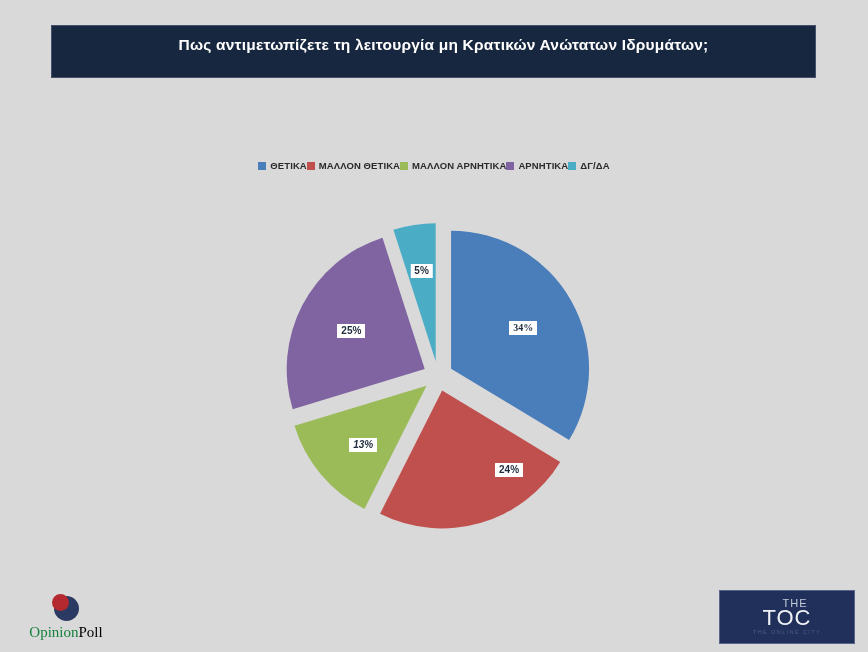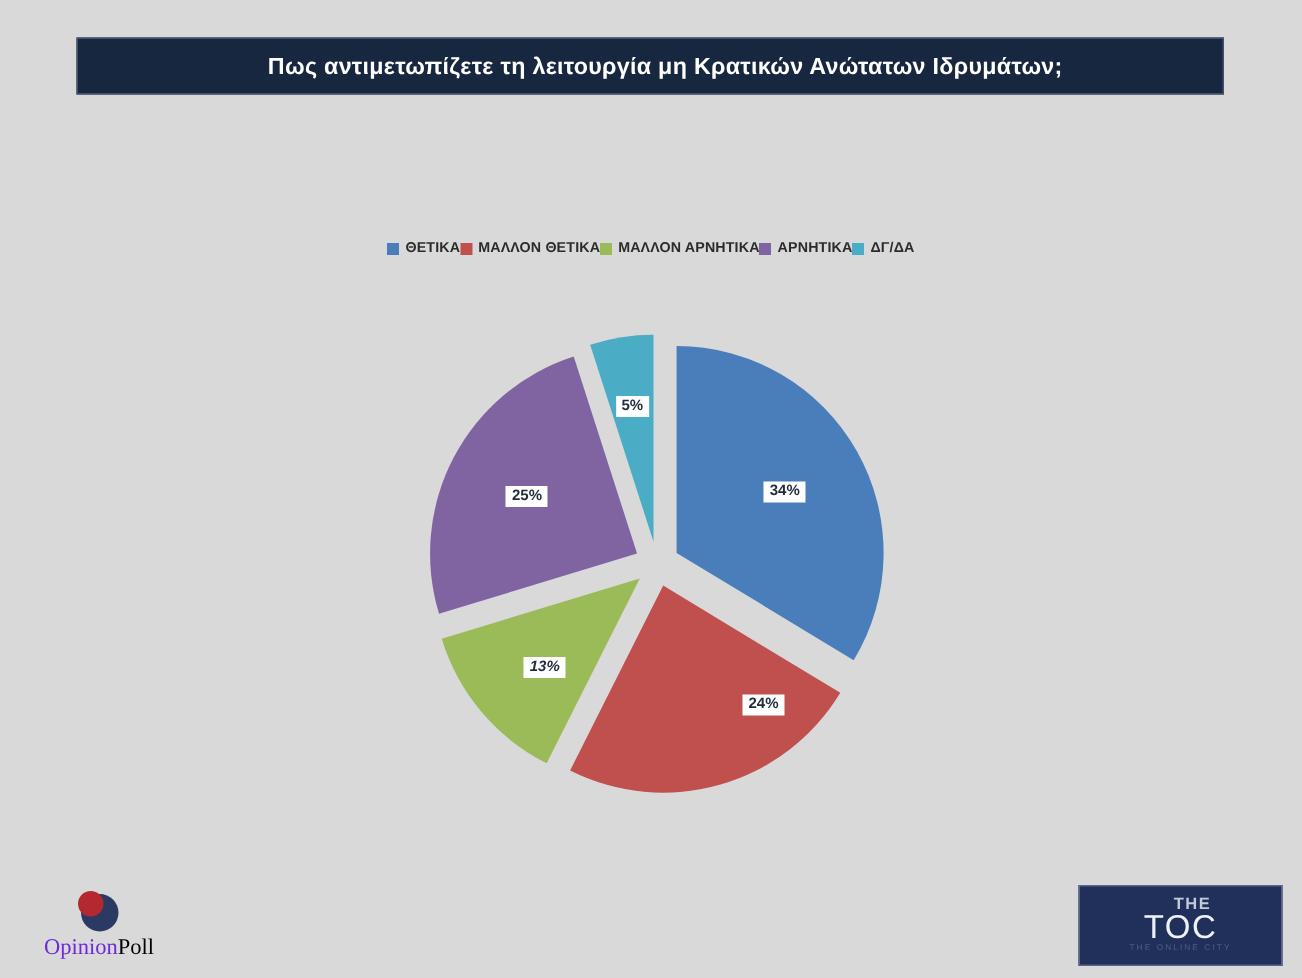--- a/index.html
+++ b/index.html
@@ -14,21 +14,21 @@
     overflow: hidden;
     position: relative;
   }
 
   
   #title-banner {
     position: absolute;
     left: 51px;
     top: 25px;
     width: 765px;
-    height: 38px;
+    height: 53px;
     background: #17273f;
     border: 1px solid #44506b;
     box-sizing: border-box;
     display: flex;
     align-items: flex-start;
     justify-content: center;
     padding-left: 20px;
   }
   #title-text {
     color: #ffffff;
@@ -125,42 +125,42 @@
     border-radius: 50%;
     background: #b4292f;
   }
   #op-wordmark {
     text-align: center;
     font-family: "Liberation Serif", serif;
     font-size: 15px;
     line-height: 1;
     white-space: nowrap;
   }
-  .op-word-a { color: #6d28d9; }
+  .op-word-a { color: #15803d; }
   .op-word-b { color: #000000; }
 
   
   #toc-logo {
     position: absolute;
     left: 719px;
     top: 590px;
     width: 136px;
     height: 54px;
     background: #20305a;
     border: 1px solid #5b6party;
     border: 1px solid #59648a;
     box-sizing: border-box;
     display: flex;
     flex-direction: column;
     align-items: center;
     justify-content: center;
   }
   #toc-the {
     font-size: 11px;
-    font-weight: bold;
+    font-weight: normal;
     color: #c3cad8;
     letter-spacing: 1px;
     line-height: 1;
     margin-left: 16px;
   }
   #toc-main {
     font-size: 22px;
     font-weight: normal;
     color: #eef1f6;
     letter-spacing: 1px;
@@ -206,21 +206,21 @@
   </div>
 
 <div id="pie-area">
   <svg id="pie-svg" viewBox="0 0 360 360">
       <path d="M 193.06744362149925 172.63508878540017 L 193.06744362149925 34.63508878540017 A 138 138 0 0 1 311.1225330990999 244.0983370213691 Z" fill="#4a7ebb"></path>
       <path d="M 184.14452599126247 194.41606410598087 L 302.19961546886304 265.8793123419498 A 138 138 0 0 1 122.06821010220878 317.6659363397581 Z" fill="#c0504d"></path>
       <path d="M 168.52601202638027 189.66165617175596 L 106.44969613732658 312.9115284055332 A 138 138 0 0 1 36.507246800044356 229.8492864591168 Z" fill="#9bbb59"></path>
       <path d="M 166.70982960797528 173.0450470202201 L 34.691064381639364 213.2326773075809 A 138 138 0 0 1 124.47392847484684 41.66723818070335 Z" fill="#8064a2"></path>
       <path d="M 177.67652729678872 165.18104340388865 L 135.44062616366028 33.803234564371905 A 138 138 0 0 1 177.6765272967887 27.18104340388865 Z" fill="#4bacc6"></path>
     </svg>
-<div class="data-label" style="left: 265.2px; top: 131.981px;">34%</div>
+<div class="data-label" style="left: 265.2px; top: 131.981px; font-family: Liberation Serif, serif;">34%</div>
     <div class="data-label" style="left: 207.022px; top: 273.993px; margin-left: 44px;">24%</div>
     <div class="data-label" style="left: 105.19px; top: 249px; font-style: italic;">13%</div>
     <div class="data-label" style="left: 93.3481px; top: 134.654px;">25%</div>
     <div class="data-label" style="left: 163.568px; top: 75.2003px;">5%</div>
   </div>
 
 <div id="opinionpoll-logo">
   <div id="op-mark">
     <div id="op-mark-circle"></div>
     <div id="op-mark-dot"></div>

